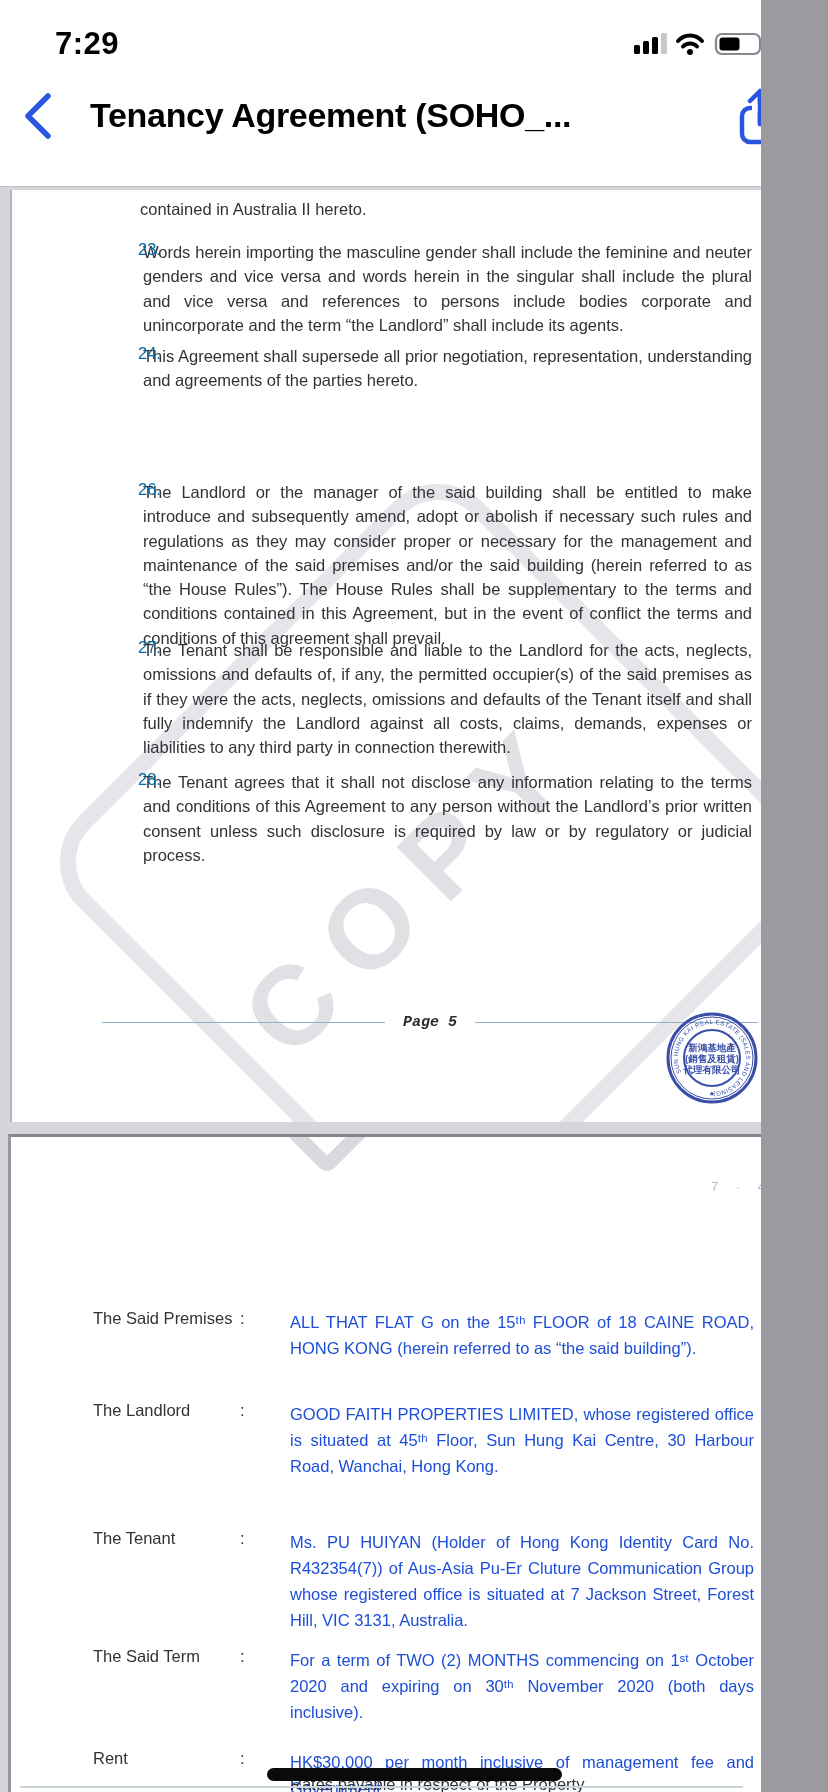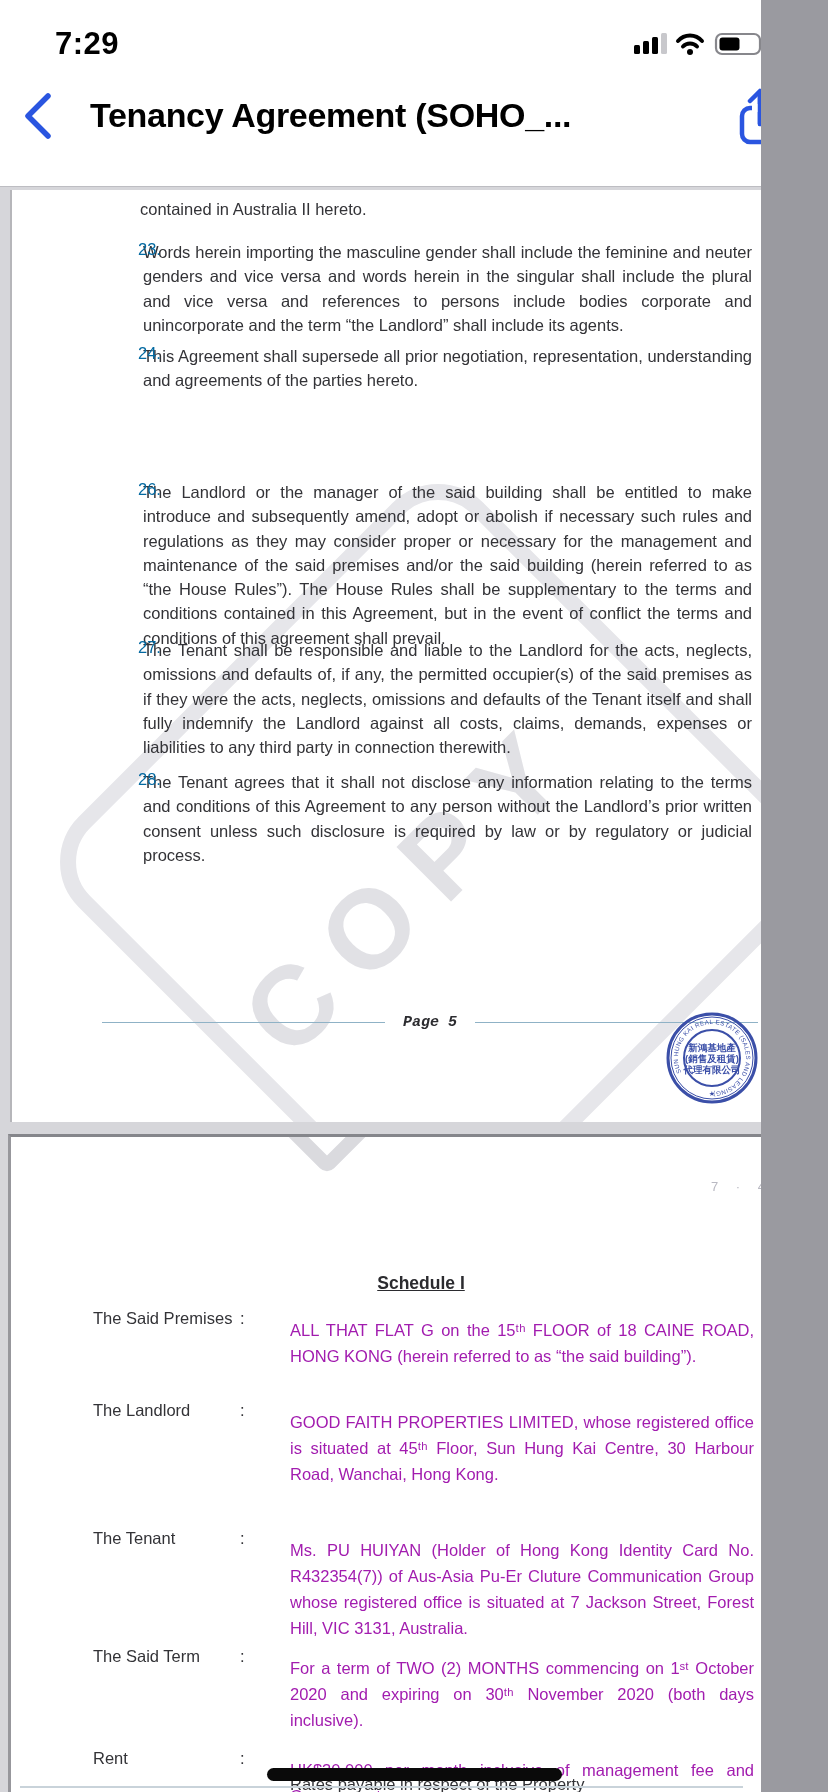--- a/index.html
+++ b/index.html
@@ -38,21 +38,21 @@
   .v-tip{position:absolute;left:262px;top:-92px;width:80px;height:80px;
          border:14px solid #dadade;transform:rotate(45deg);border-radius:10px;}
   #faintmarks{position:absolute;left:700px;top:42px;font-size:13px;color:#b9b9c2;letter-spacing:7px;}
   #sched-head{position:absolute;left:80px;right:70px;top:136px;text-align:center;
               font-size:17.5px;font-weight:bold;color:#2b2b2f;}
   #sched-head span{text-decoration:underline;}
   .srow{position:absolute;left:0;width:810px;}
   .srow .lab{position:absolute;left:82px;top:0;font-size:16.5px;color:#333337;}
   .srow .col{position:absolute;left:229px;top:0;font-size:16.5px;color:#333337;}
   .srow .val{position:absolute;left:279px;top:0;width:464px;font-size:16.5px;line-height:26px;
-             color:#a21caf;text-align:justify;margin-top:8px;}
+             color:#1d4ed8;text-align:justify;}
   .srow .val2{position:absolute;left:279px;top:26px;width:464px;font-size:16.5px;color:#333337;}
   #row1{top:172px}#row2{top:264px}#row3{top:392px}#row4{top:510px}#row5{top:612px}
   #btm-line{position:absolute;left:20px;right:18px;top:1786px;border-top:2px solid #c9d3da;}
   #home-indicator{position:absolute;left:267px;top:1768px;width:295px;height:13px;border-radius:7px;
                   background:#0a0a0a;z-index:40;}
   svg{display:block}
 </style>
 </head>
 <body>
 
@@ -147,23 +147,20 @@
           <text x="48" y="52" text-anchor="middle" font-size="9.5" font-weight="bold" fill="#3b4fa8">(銷售及租賃)</text>
           <text x="48" y="63" text-anchor="middle" font-size="9.5" font-weight="bold" fill="#3b4fa8">代理有限公司</text>
           <text x="48" y="86" text-anchor="middle" font-size="7" fill="#3b4fa8">★</text>
         </svg>
       </div>
     </div>
 
     <div id="page2">
       <div class="v-tip"></div>
       <div id="faintmarks">7 · 4,</div>
-      <div id="sched-head">
-        <span>Schedule I</span>
-      </div>
 
       <div class="srow" id="row1">
         <span class="lab">The Said Premises</span>
         <span class="col">:</span>
         <div class="val">ALL THAT FLAT G on the 15ᵗʰ FLOOR of 18 CAINE ROAD, HONG KONG (herein referred to as “the said building”).</div>
       </div>
       <div class="srow" id="row2">
         <span class="lab">The Landlord</span>
         <span class="col">:</span>
         <div class="val">GOOD FAITH PROPERTIES LIMITED, whose registered office is situated at 45ᵗʰ Floor, Sun Hung Kai Centre, 30 Harbour Road, Wanchai, Hong Kong.</div>

